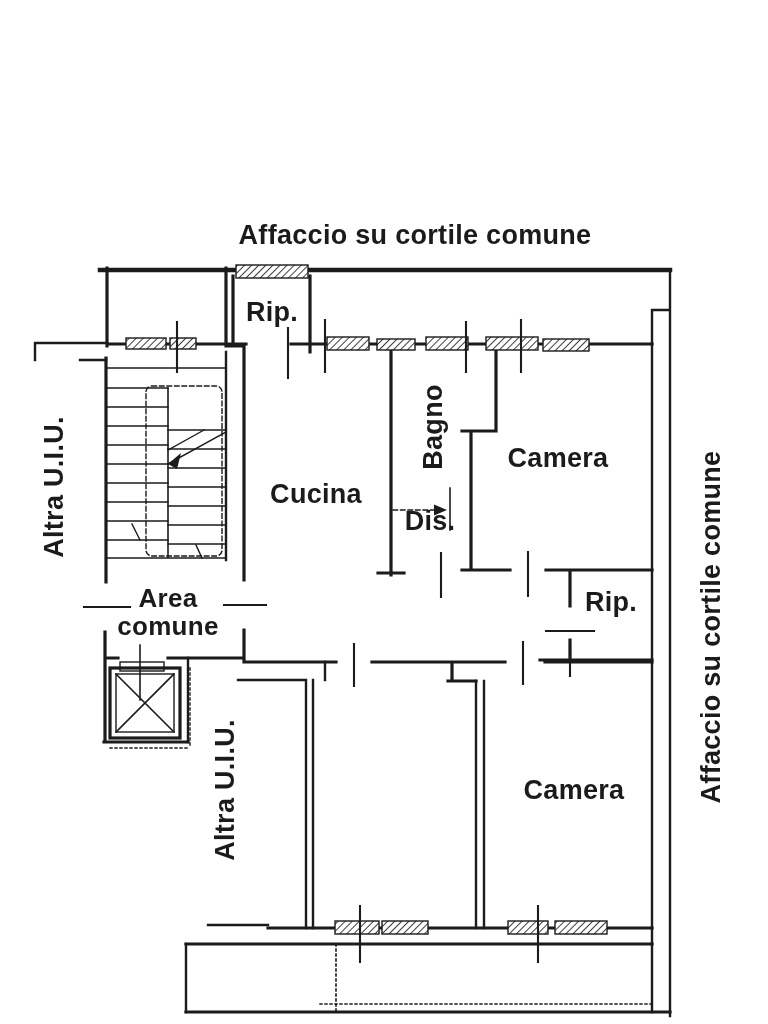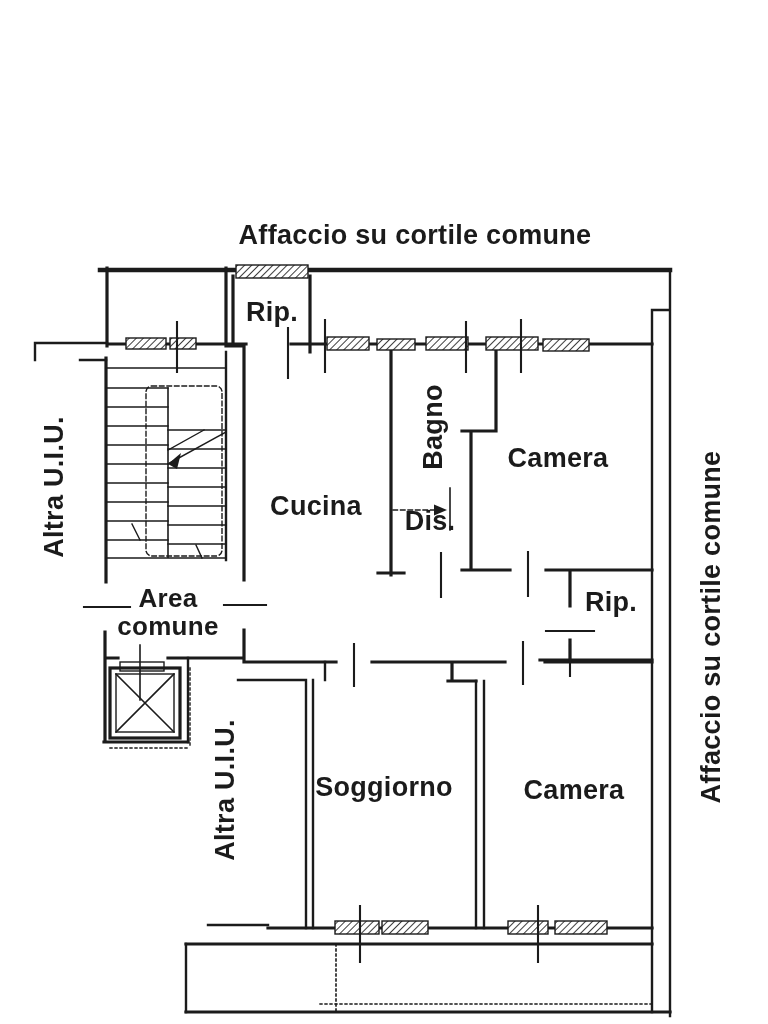--- a/index.html
+++ b/index.html
@@ -131,22 +131,21 @@
       <path class="w16 dots" d="M336,944 V1012"></path>
     </g>
   </svg>
 
   <div class="lbl" style="left:415px; top:236px;">Affaccio su cortile comune</div>
   <div class="lbl vert" style="left:712px; top:627px;">Affaccio su cortile comune</div>
   <div class="lbl vert" style="left:55px; top:487px;">Altra U.I.U.</div>
   <div class="lbl vert" style="left:226px; top:790px;">Altra U.I.U.</div>
 
   <div class="lbl" style="left:272px; top:313px;">Rip.</div>
-  <div class="lbl" style="left:316px; top:507px;text-align:center;">Cucina</div>
+  <div class="lbl" style="left:316px; top:495px;text-align:center;">Cucina</div>
   <div class="lbl vert" style="left:434px; top:427px;">Bagno</div>
   <div class="lbl" style="left:430px; top:522px;">Dis.</div>
   <div class="lbl" style="left:558px; top:459px;">Camera</div>
   <div class="lbl" style="left:611px; top:603px;">Rip.</div>
-  <div class="lbl" style="left:384px; top:788px;">Soggiorno</div>
   <div class="lbl" style="left:574px; top:791px;">Camera</div>
   <div class="lbl wrap" style="left:168px; top:612px;">Area comune</div>
 
 </div>
 
 </body></html>

